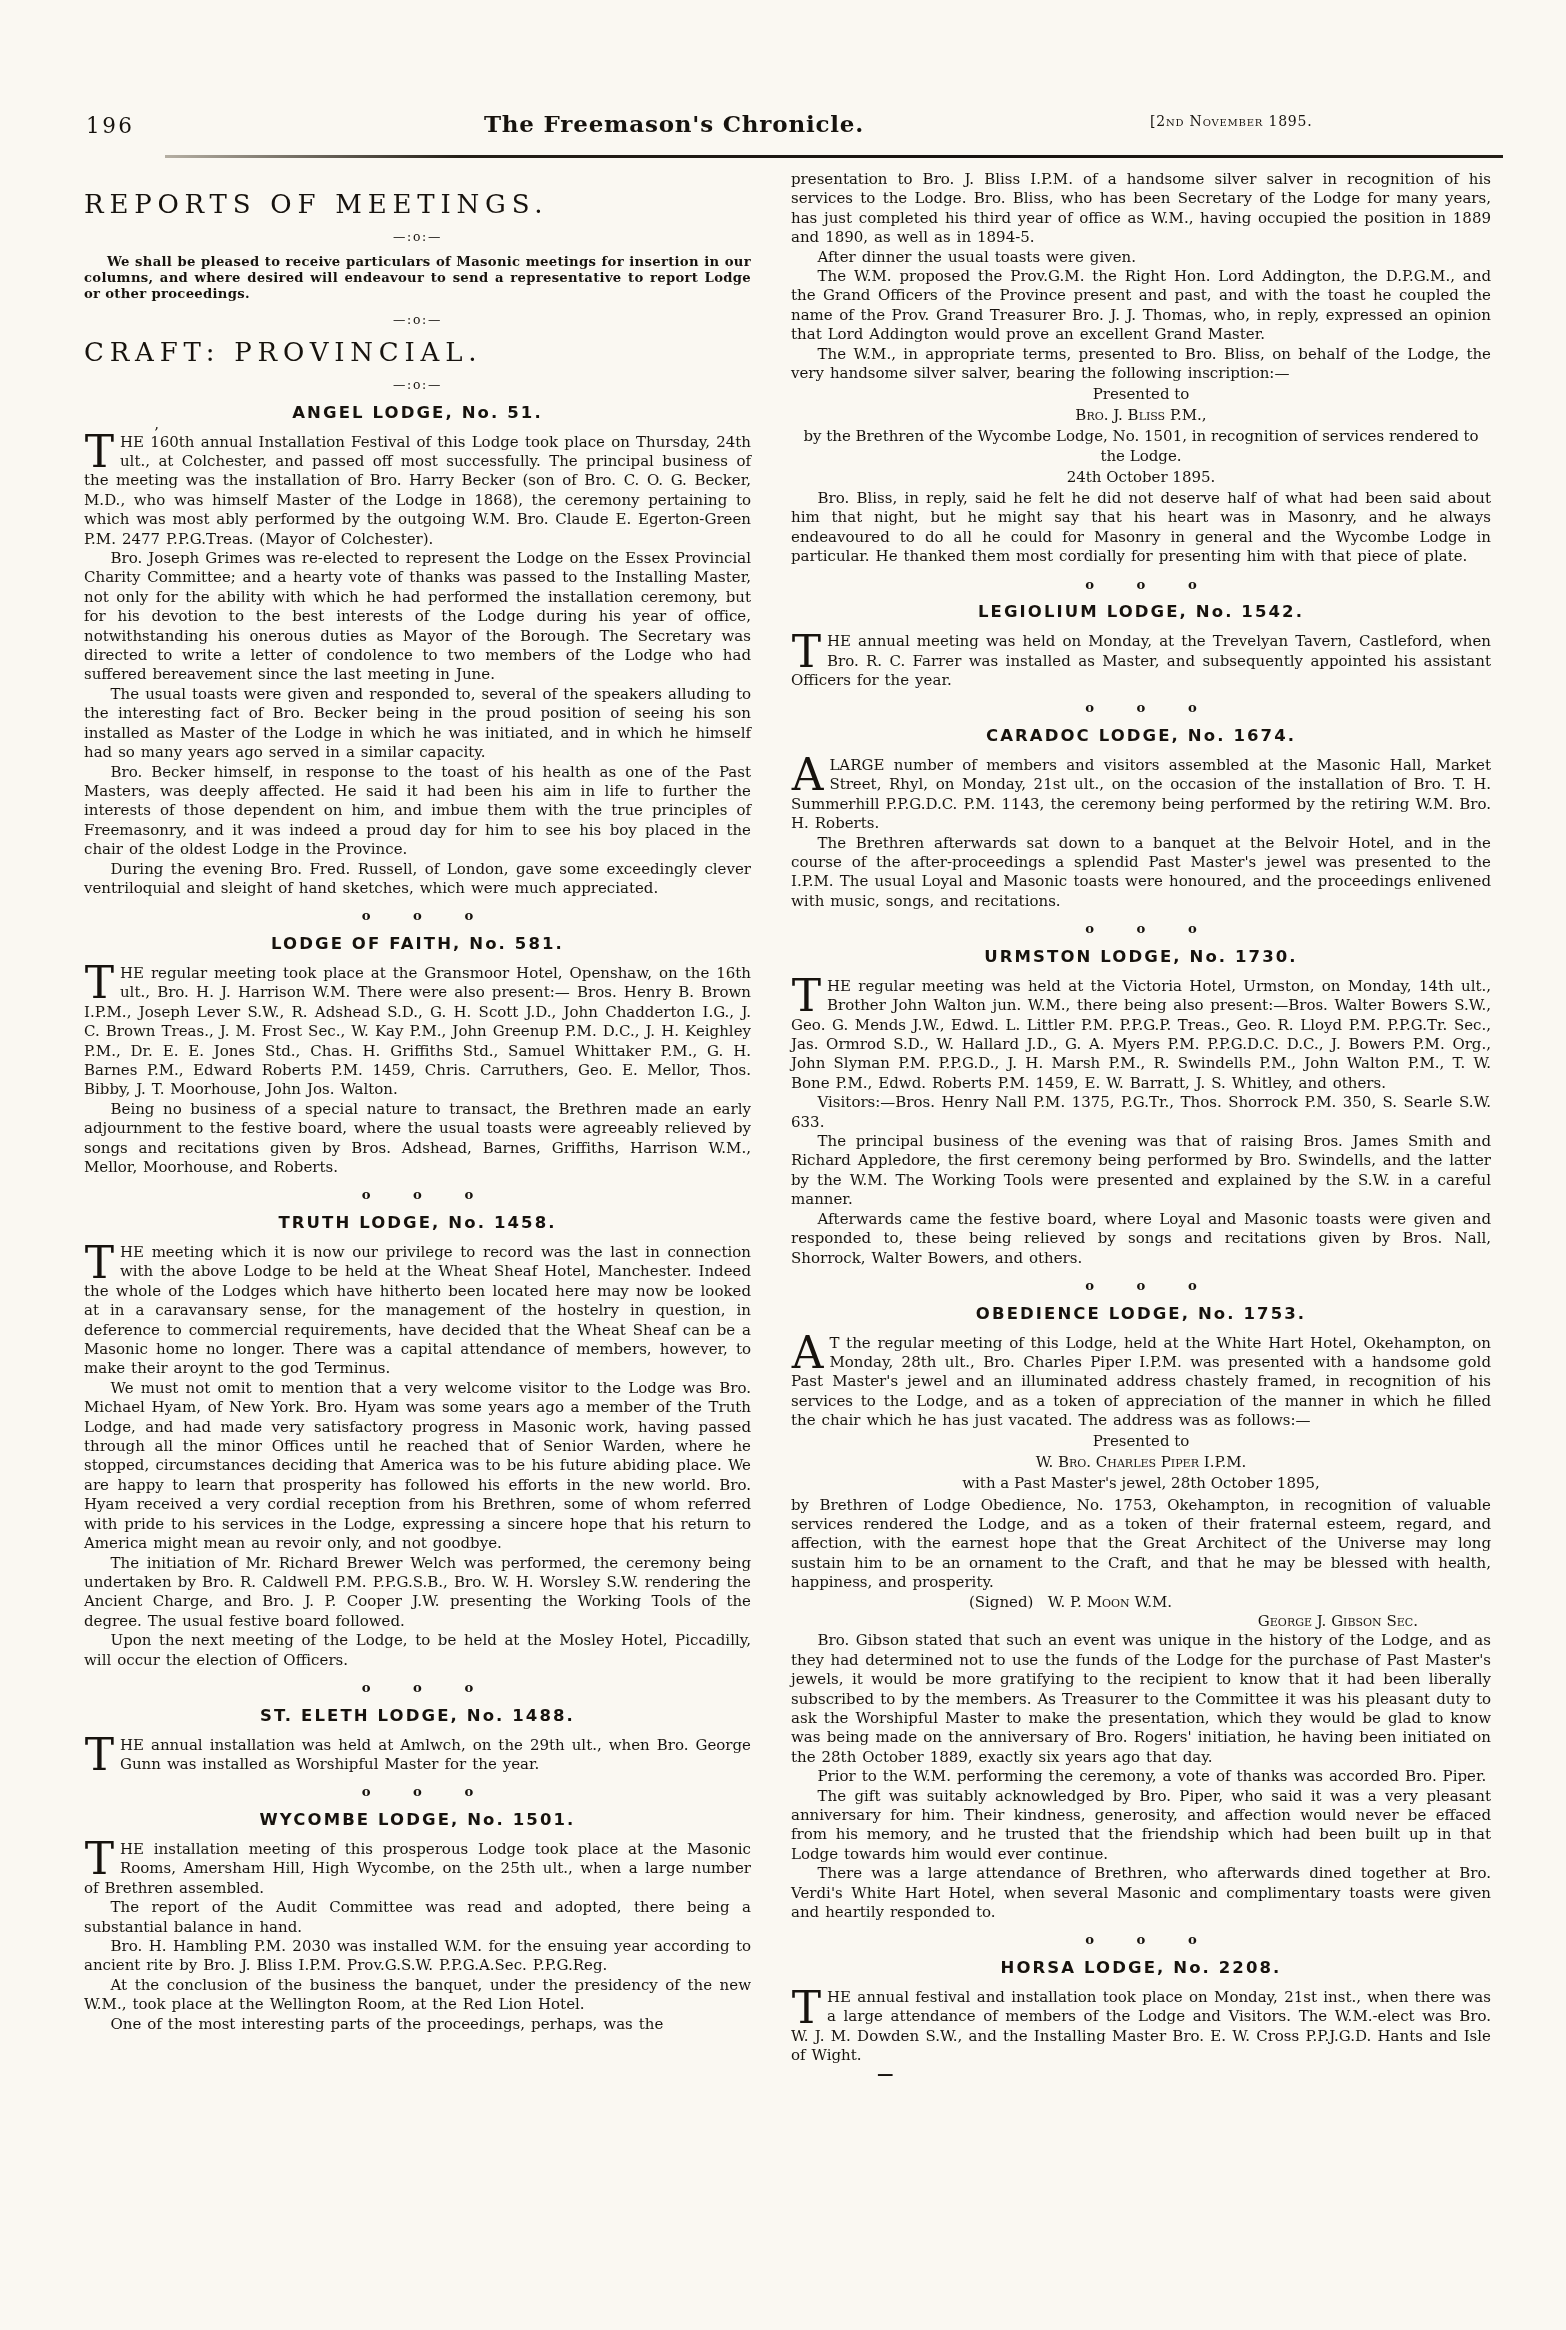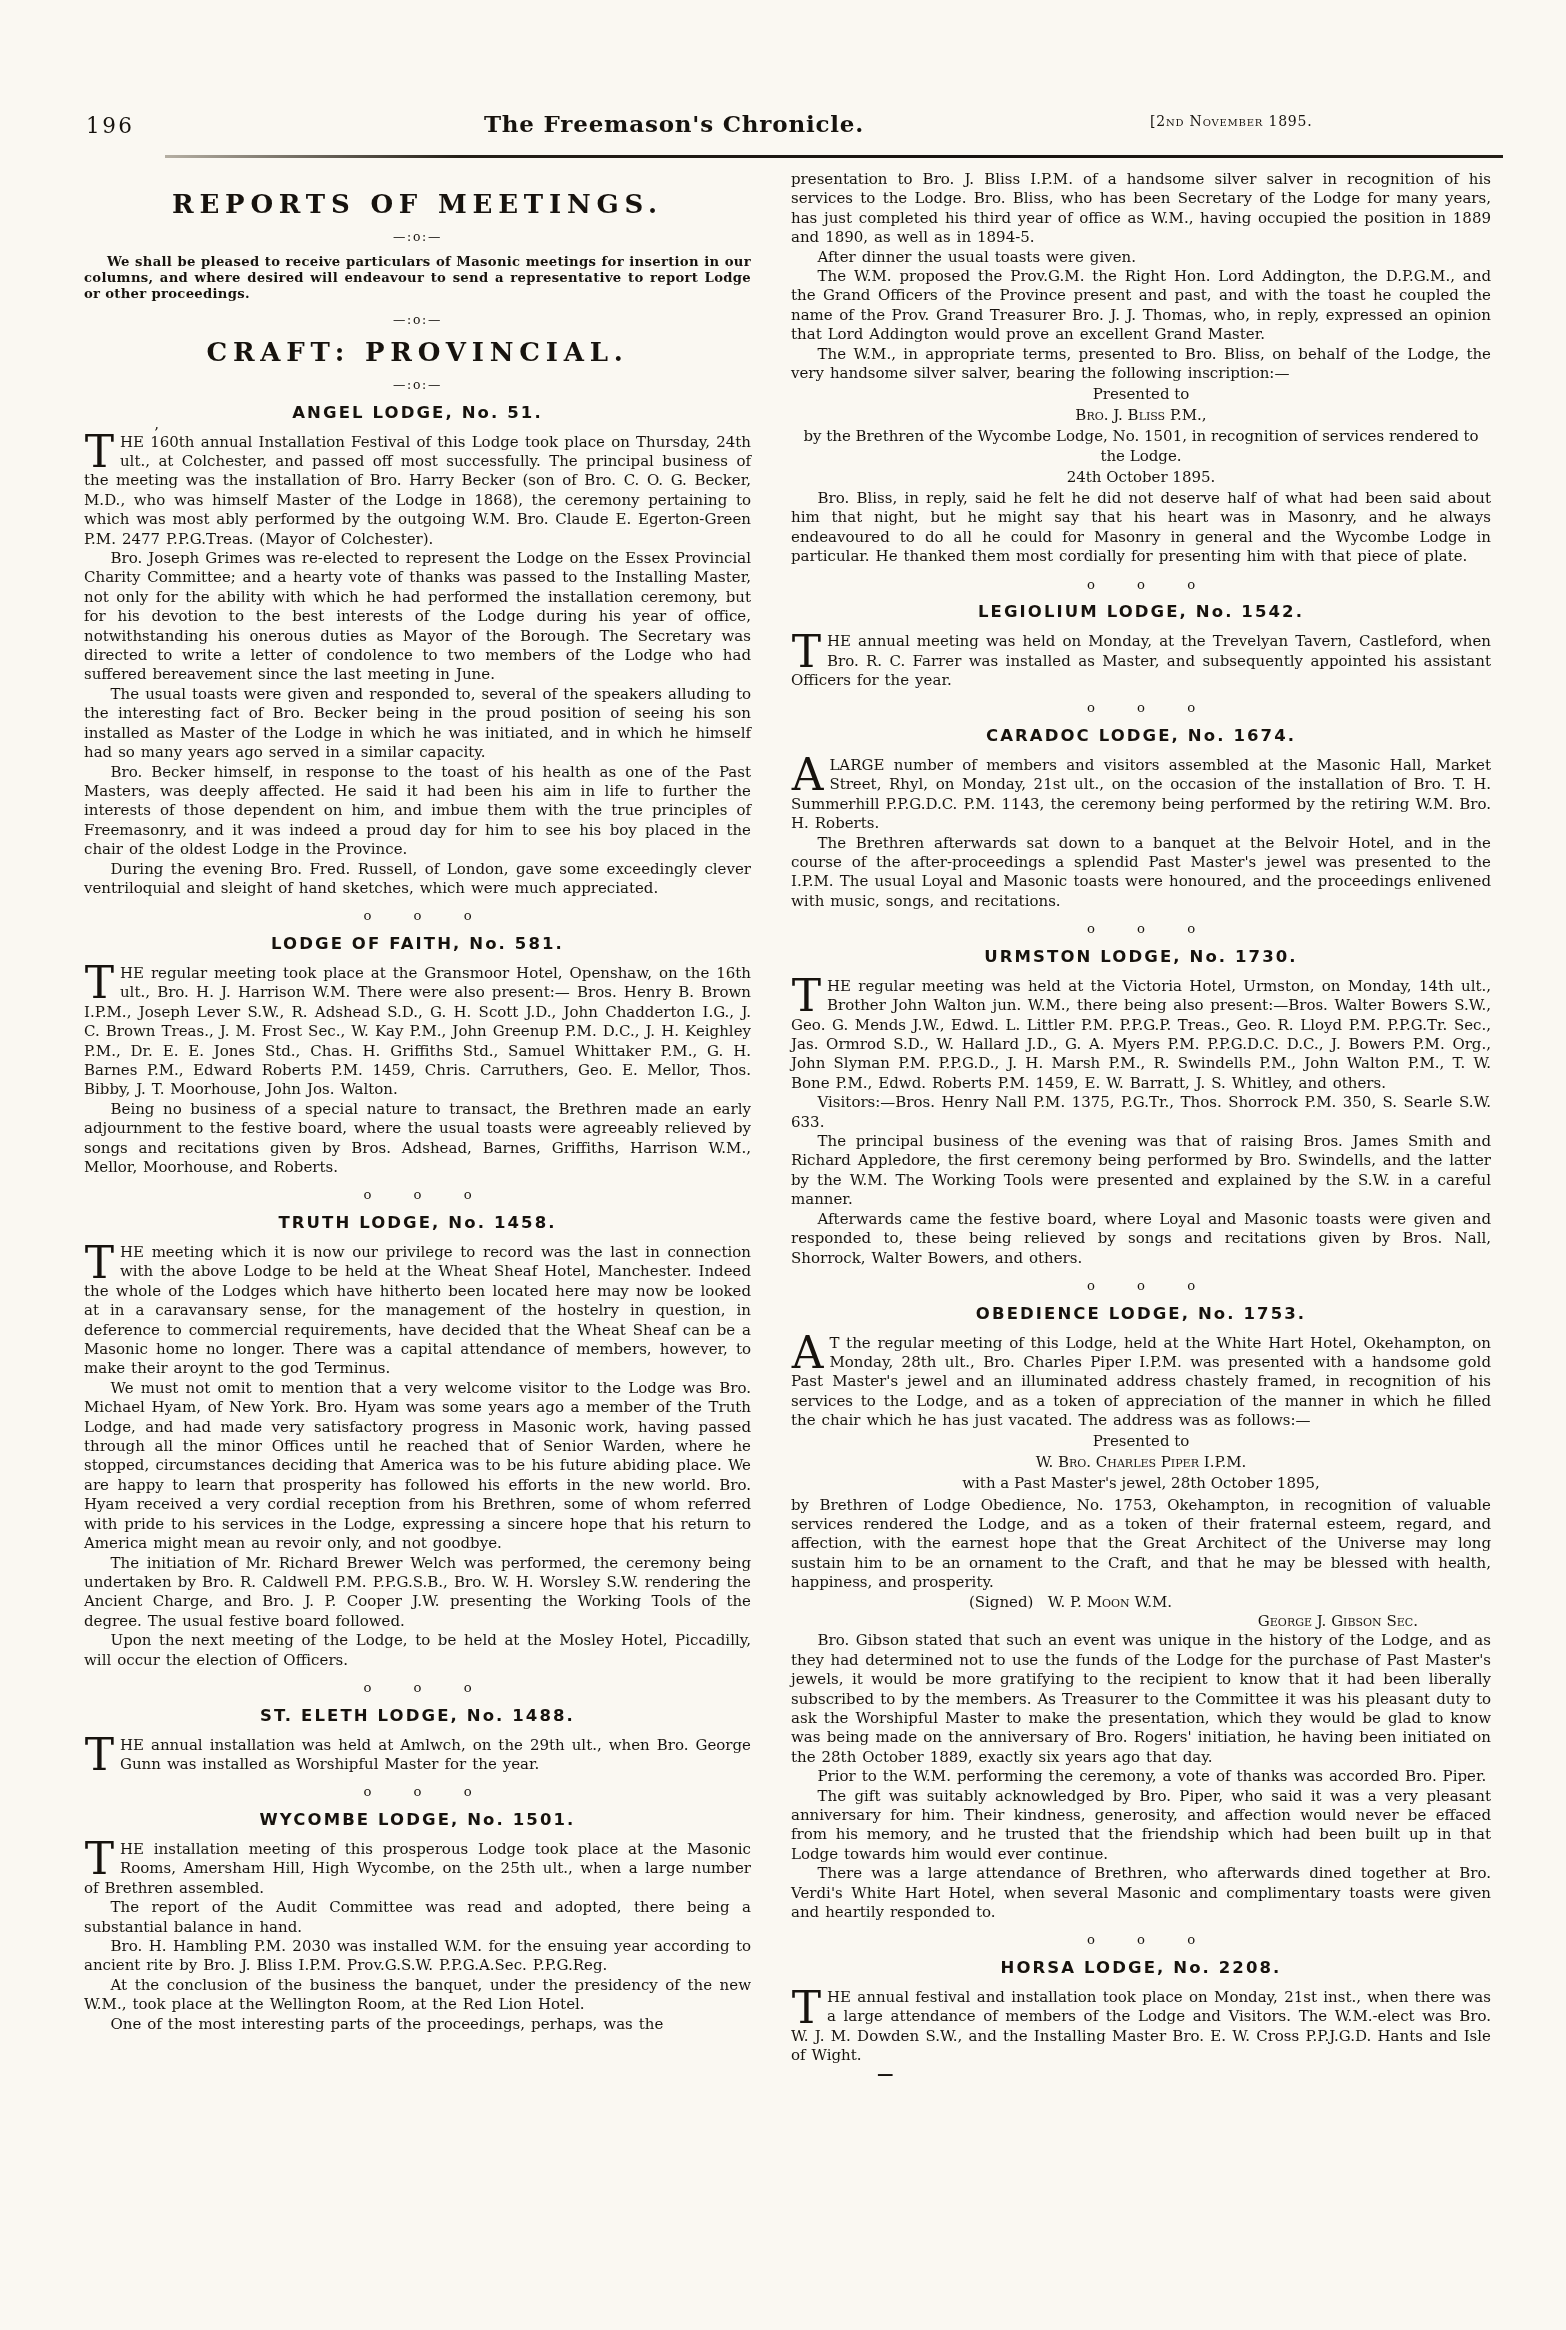--- a/index.html
+++ b/index.html
@@ -17,26 +17,26 @@
     font-size:23px; font-weight:bold; letter-spacing:0.8px; }
   .masthead-date { position:absolute; left:1150px; top:113px; font-size:14px;
     font-variant:small-caps; letter-spacing:0.8px; }
   .header-rule { position:absolute; left:165px; top:155px; width:1338px; height:3.3px;
     background:linear-gradient(to right,#b5afa3,#241f17 22%,#171310 60%,#241f17); }
   
   .col { position:absolute; text-align:justify; }
   .col-left  { left:84px; top:189px; width:667px; }
   .col-right { left:791px; top:170px; width:700px; }
   
-  .main-heading { font-size:26px; letter-spacing:5.8px; text-align:center; font-weight:bold;
+  .main-heading { font-size:26px; letter-spacing:5.8px; font-weight:normal;
     margin:0 0 3.3px 0; text-indent:0; }
   .sep-colon { text-align:center; font-size:12.4px; letter-spacing:1.7px; margin:10px 0 10px; text-indent:0; }
   .lodge-heading { font-family:"DejaVu Sans","Liberation Sans",sans-serif; font-weight:bold;
     font-size:16.5px; letter-spacing:2.1px; text-align:center; margin:10.8px 0 10.8px; text-indent:0; }
-  .sep-ooo { text-align:center; font-weight:normal; font-size:13.2px; word-spacing:38px;
+  .sep-ooo { text-align:center; font-weight:bold; font-size:13.2px; word-spacing:38px;
     margin:10px 0 8.3px; text-indent:0; }
   
   p.body { margin:0; font-size:15px; line-height:19.4px; text-indent:26.5px; word-spacing:1.2px; }
   p.flush { text-indent:0; }
   p.drop { text-indent:0; }
   p.drop::first-letter { float:left; font-size:44px; line-height:33px; padding:2.5px 5.8px 0 0.8px; }
   .notice { font-size:13.2px; line-height:16px; font-weight:bold; text-indent:23px;
     margin:0; text-align:justify; letter-spacing:0.3px; }
   .center-line { text-align:center; text-indent:0; font-size:15px; line-height:19.4px; margin:1.7px 0; }
   .sc { font-variant:small-caps; }

